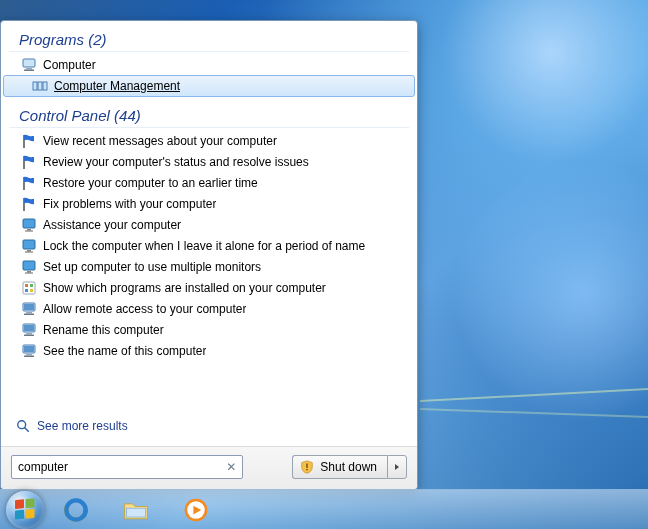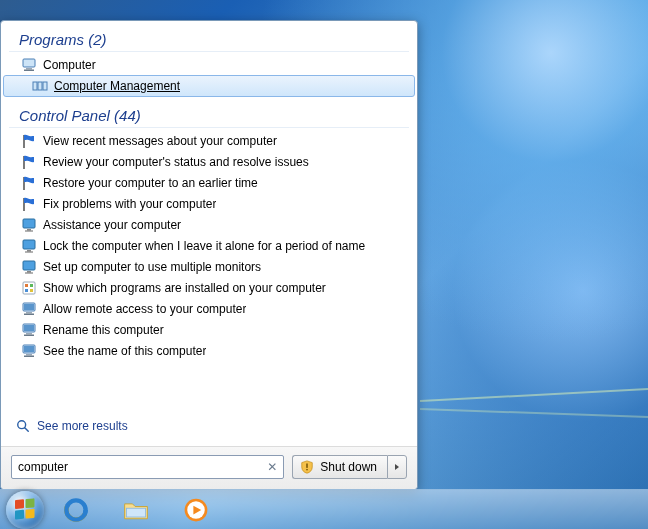--- a/index.html
+++ b/index.html
@@ -143,20 +143,21 @@
     display: flex;
     align-items: center;
     gap: 5px;
     background: linear-gradient(#fafafa,#e6e6e6);
     border: 1px solid #9aa4b1;
     border-right: none;
     border-top-left-radius: 3px;
     border-bottom-left-radius: 3px;
     padding: 0 10px 0 6px;
     cursor: pointer;
+    margin-left: 41px;
   }
   .shutdown-arrow {
     width: 20px;
     background: linear-gradient(#fafafa,#e6e6e6);
     border: 1px solid #9aa4b1;
     border-top-right-radius: 3px;
     border-bottom-right-radius: 3px;
     display: flex;
     align-items: center;
     justify-content: center;

